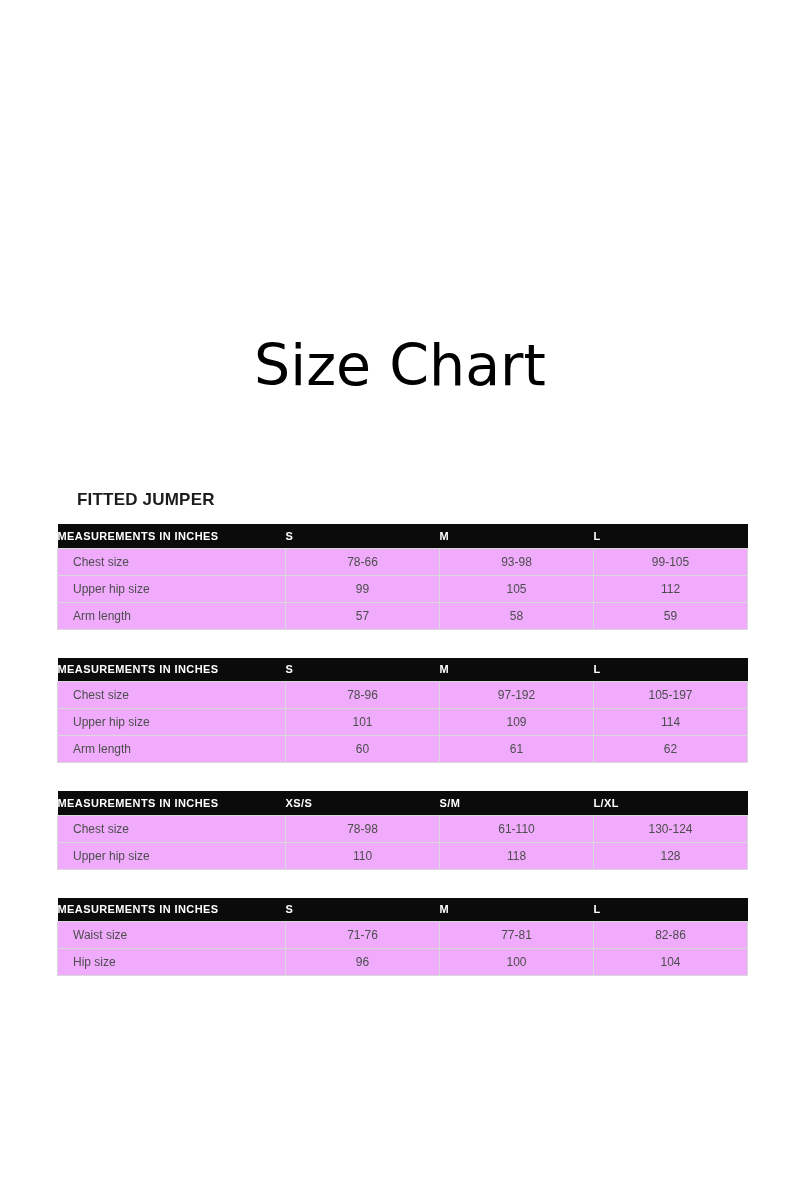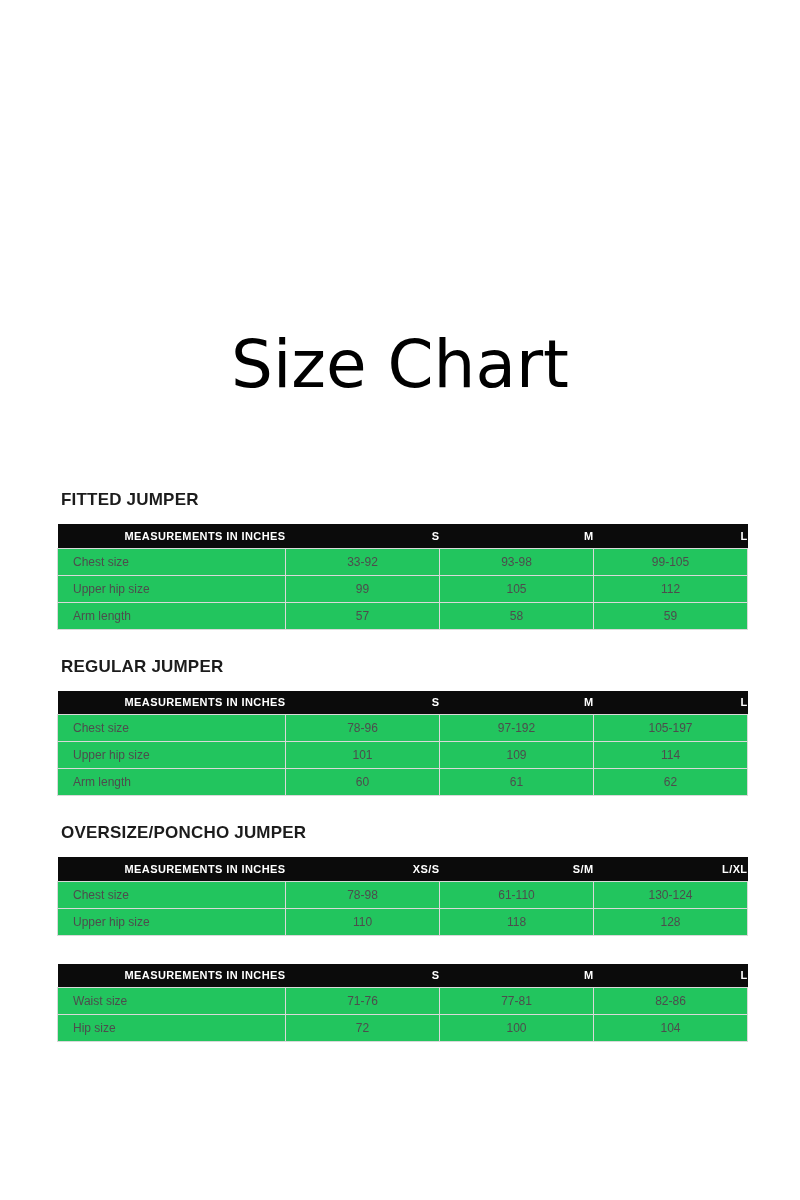--- a/index.html
+++ b/index.html
@@ -20,66 +20,66 @@
     width: 800px;
     height: 1200px;
     overflow: hidden;
     font-family: "Liberation Sans", sans-serif;
   }
   .page-title {
     margin: 326px 0 87px 0;
     text-align: center;
     font-family: "DejaVu Sans", sans-serif;
     font-weight: 400;
-    font-size: 66px;
+    font-size: 57px;
     line-height: 78px;
     color: var(--title-text);
   }
   .content {
     margin: 0 53px 0 57px;
     width: 690px;
   }
   .size-section {
     margin-bottom: 28px;
   }
   .section-heading {
-    margin: 0 0 16px 0;
+    margin: 0 0 16px 16px;
     padding-left: 4px;
     font-size: 17px;
     line-height: 17px;
     font-weight: 700;
     letter-spacing: 0.2px;
     color: var(--heading-text);
   }
   table.size-table {
     width: 690px;
     border-collapse: collapse;
     table-layout: fixed;
   }
   table.size-table th {
     background: var(--header-bg);
     color: var(--header-text);
     font-size: 11px;
     font-weight: 700;
     letter-spacing: 0.4px;
     height: 24px;
     padding: 0;
-    text-align: right;
+    text-align: left;
     border: none;
   }
   table.size-table th.col-label { width: 228px; }
   table.size-table th.col-size  { width: 154px; }
   table.size-table td {
     height: 27px;
     padding: 0;
     border: 1px solid var(--border);
     font-size: 12px;
     color: var(--body-text);
     text-align: center;
-    background: #22c55e;
+    background: #f0abfc;
   }
   table.size-table td.row-label {
     text-align: left;
     padding-left: 15px;
   }
 </style>
 </head>
 <body>
 
 <main>
@@ -93,42 +93,41 @@
         <tr>
               <th class="col-label">MEASUREMENTS IN INCHES</th>
               <th class="col-size">S</th>
               <th class="col-size">M</th>
               <th class="col-size">L</th>
             </tr>
       </thead>
       <tbody>
             <tr>
               <td class="row-label">Chest size</td>
-              <td>33-92</td>
+              <td>78-66</td>
               <td>93-98</td>
               <td>99-105</td>
             </tr>
             <tr>
               <td class="row-label">Upper hip size</td>
               <td>99</td>
               <td>105</td>
               <td>112</td>
             </tr>
             <tr>
               <td class="row-label">Arm length</td>
               <td>57</td>
               <td>58</td>
               <td>59</td>
             </tr>
           </tbody>
     </table>
   </section>
 
   <section class="size-section">
-    <h2 class="section-heading">REGULAR JUMPER</h2>
     <table class="size-table">
       <thead>
         <tr>
               <th class="col-label">MEASUREMENTS IN INCHES</th>
               <th class="col-size">S</th>
               <th class="col-size">M</th>
               <th class="col-size">L</th>
             </tr>
       </thead>
       <tbody>
@@ -148,21 +147,20 @@
               <td class="row-label">Arm length</td>
               <td>60</td>
               <td>61</td>
               <td>62</td>
             </tr>
           </tbody>
     </table>
   </section>
 
   <section class="size-section">
-    <h2 class="section-heading">OVERSIZE/PONCHO JUMPER</h2>
     <table class="size-table">
       <thead>
         <tr>
               <th class="col-label">MEASUREMENTS IN INCHES</th>
               <th class="col-size">XS/S</th>
               <th class="col-size">S/M</th>
               <th class="col-size">L/XL</th>
             </tr>
       </thead>
       <tbody>
@@ -194,21 +192,21 @@
       </thead>
       <tbody>
             <tr>
               <td class="row-label">Waist size</td>
               <td>71-76</td>
               <td>77-81</td>
               <td>82-86</td>
             </tr>
             <tr>
               <td class="row-label">Hip size</td>
-              <td>72</td>
+              <td>96</td>
               <td>100</td>
               <td>104</td>
             </tr>
           </tbody>
     </table>
   </section>
 </div>
 </main>
 
 </body></html>

